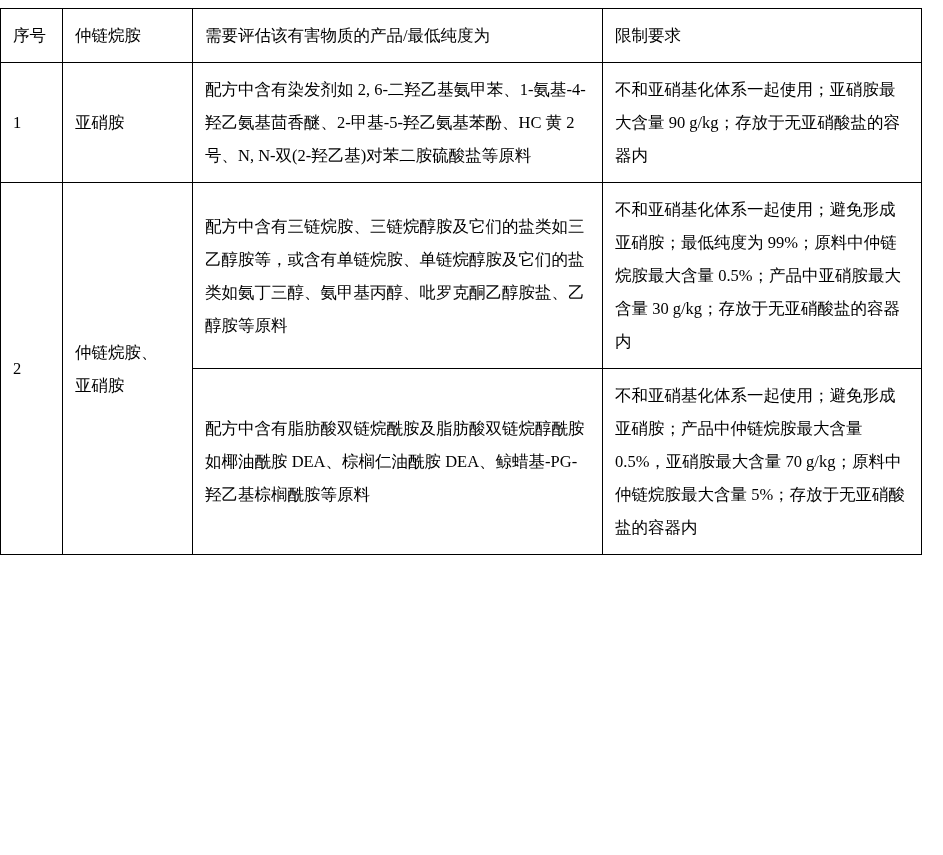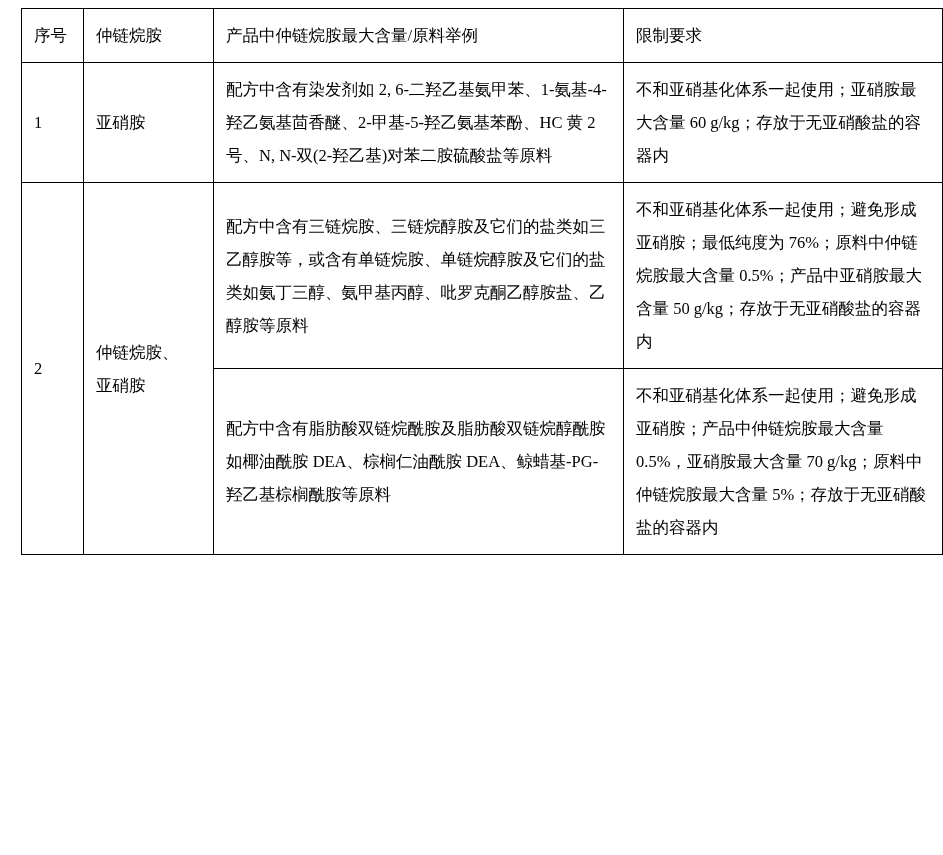--- a/index.html
+++ b/index.html
@@ -12,21 +12,21 @@
     height: 855px;
     font-family: "Liberation Serif", "DejaVu Serif", serif;
     color: #000000;
     overflow: hidden;
   }
   .page {
     position: relative;
     width: 943px;
     height: 636px;
     box-sizing: border-box;
-    padding: 8px 10px 0 21px;
+    padding: 8px 10px 0 0;
   }
   table.risk-table {
     border-collapse: collapse;
     width: 921px;
     table-layout: fixed;
     border: 1px solid #000000;
   }
   table.risk-table td, table.risk-table th {
     border: 1px solid #000000;
     vertical-align: middle;
@@ -84,39 +84,39 @@
     <colgroup>
       <col class="col-no">
       <col class="col-sub">
       <col class="col-ex">
       <col class="col-req">
     </colgroup>
     <thead>
       <tr>
         <th class="h-no">序号</th>
         <th class="h-sub">仲链烷胺</th>
-        <th class="h-ex">产品中仲链烷胺最大含量/原料举例</th>
+        <th class="h-ex">需要评估该有害物质的产品/最低纯度为</th>
         <th class="h-req">限制要求</th>
       </tr>
     </thead>
     <tbody>
       <tr>
         <td class="cell-no">1</td>
         <td class="cell-sub">亚硝胺</td>
         <td class="cell-ex">配方中含有染发剂如 2, 6-二羟乙基氨甲苯、1-氨基-4-羟乙氨基茴香醚、2-甲基-5-羟乙氨基苯酚、HC 黄 2 号、N, N-双(2-羟乙基)对苯二胺硫酸盐等原料</td>
-        <td class="cell-req">不和亚硝基化体系一起使用；亚硝胺最大含量 60 g/kg；存放于无亚硝酸盐的容器内</td>
+        <td class="cell-req">不和亚硝基化体系一起使用；亚硝胺最大含量 90 g/kg；存放于无亚硝酸盐的容器内</td>
       </tr>
       <tr>
         <td class="cell-no" rowspan="2">2</td>
         <td class="cell-sub" rowspan="2">
           <span class="sub-stack">仲链烷胺、</span>
           <span class="sub-stack">亚硝胺</span>
         </td>
         <td class="cell-ex">配方中含有三链烷胺、三链烷醇胺及它们的盐类如三乙醇胺等，或含有单链烷胺、单链烷醇胺及它们的盐类如氨丁三醇、氨甲基丙醇、吡罗克酮乙醇胺盐、乙醇胺等原料</td>
-        <td class="cell-req">不和亚硝基化体系一起使用；避免形成亚硝胺；最低纯度为 76%；原料中仲链烷胺最大含量 0.5%；产品中亚硝胺最大含量 50 g/kg；存放于无亚硝酸盐的容器内</td>
+        <td class="cell-req">不和亚硝基化体系一起使用；避免形成亚硝胺；最低纯度为 99%；原料中仲链烷胺最大含量 0.5%；产品中亚硝胺最大含量 30 g/kg；存放于无亚硝酸盐的容器内</td>
       </tr>
       <tr>
         <td class="cell-ex">配方中含有脂肪酸双链烷酰胺及脂肪酸双链烷醇酰胺如椰油酰胺 DEA、棕榈仁油酰胺 DEA、鲸蜡基-PG-羟乙基棕榈酰胺等原料</td>
         <td class="cell-req">不和亚硝基化体系一起使用；避免形成亚硝胺；产品中仲链烷胺最大含量 0.5%，亚硝胺最大含量 70 g/kg；原料中仲链烷胺最大含量 5%；存放于无亚硝酸盐的容器内</td>
       </tr>
     </tbody>
   </table>
 </div>
 
 </body></html>

